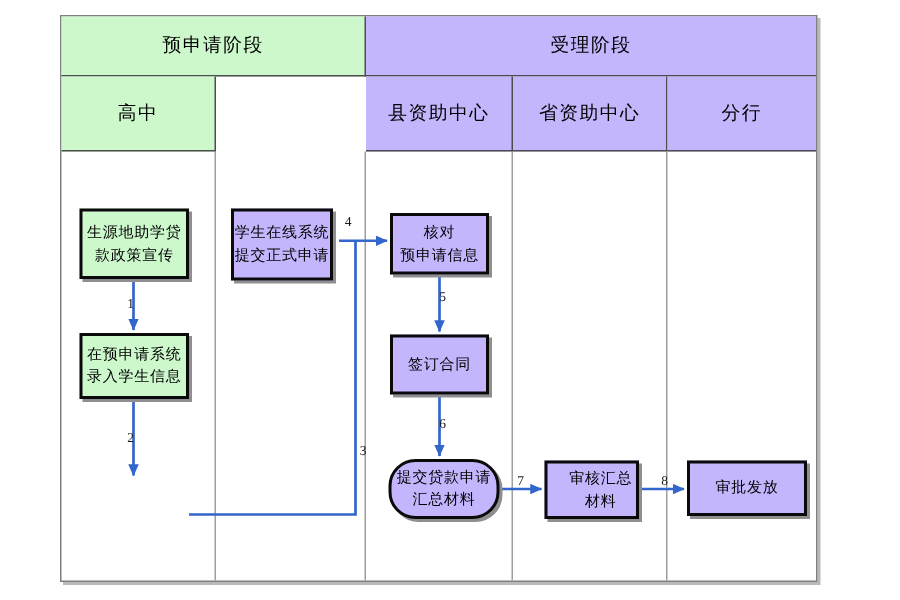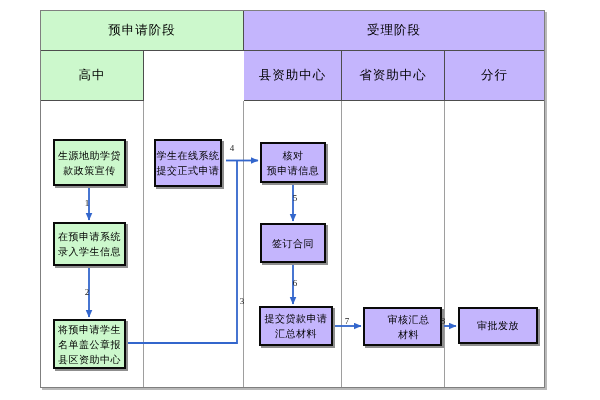--- a/index.html
+++ b/index.html
@@ -40,22 +40,22 @@
     box-shadow:2px 2px 0 #8f8f8f;
     display:flex;align-items:center;justify-content:center;text-align:center;
     white-space:pre-line;font-size:10px;line-height:1.5;letter-spacing:0.5px;
   }
   .n1{left:53px;top:139px;width:73px;height:47px;}
   .n2{left:53px;top:222px;width:73px;height:44px;}
   .n3{left:53px;top:319px;width:73px;height:50px;}
   .n4{left:154px;top:139px;width:68px;height:48px;}
   .n5{left:260px;top:142px;width:66px;height:41px;}
   .n6{left:260px;top:223px;width:66px;height:40px;}
-  .n7{left:259px;top:306px;width:74px;height:40px;}
-  .n8{left:363px;top:307px;width:79px;height:39px;padding-left:12px;}
+  .n7{left:259px;top:306px;width:74px;height:40px;border-radius:18px;}
+  .n8{left:363px;top:307px;width:63px;height:39px;padding-left:12px;}
   .n9{left:458px;top:307px;width:80px;height:37px;}
   .elabel{
     position:absolute;font-size:9px;color:#1a1a1a;transform:translate(-50%,-50%);
     line-height:1;
   }
 </style>
 </head>
 <body>
 
 <div class="canvas">
@@ -102,23 +102,20 @@
     <line x1="293" y1="183" x2="293" y2="221" stroke="#3366cc" stroke-width="1.8" marker-end="url(#ah)"></line>
     <line x1="293" y1="263" x2="293" y2="304" stroke="#3366cc" stroke-width="1.8" marker-end="url(#ah)"></line>
     <line x1="333" y1="326" x2="361" y2="326" stroke="#3366cc" stroke-width="1.8" marker-end="url(#ah)"></line>
     <line x1="426" y1="326" x2="456" y2="326" stroke="#3366cc" stroke-width="1.8" marker-end="url(#ah)"></line>
   </svg>
 
   <div class="node green n1">生源地助学贷
 款政策宣传</div>
   <div class="node green n2">在预申请系统
 录入学生信息</div>
-  <div class="node green n3">将预申请学生
-名单盖公章报
-县区资助中心</div>
   <div class="node blue n4">学生在线系统
 提交正式申请</div>
   <div class="node blue n5">核对
 预申请信息</div>
   <div class="node blue n6">签订合同</div>
   <div class="node blue n7">提交贷款申请
 汇总材料</div>
   <div class="node blue n8">审核汇总
 材料</div>
   <div class="node blue n9">审批发放</div>

